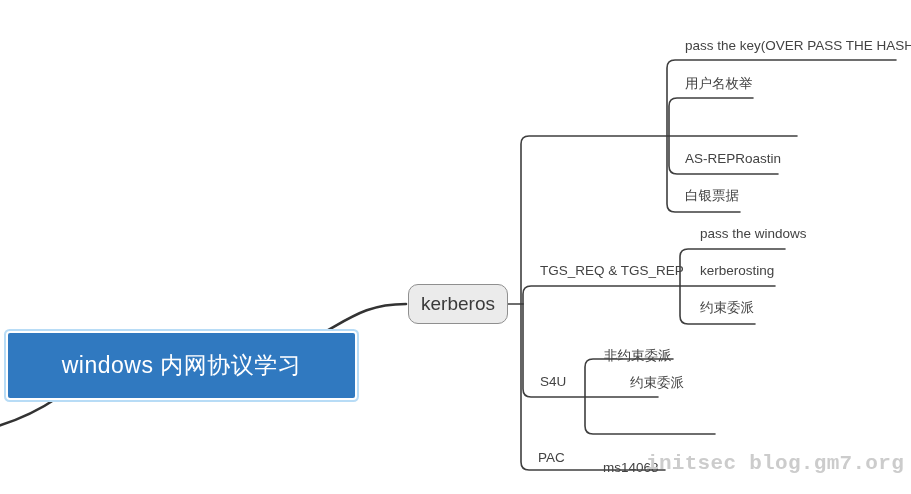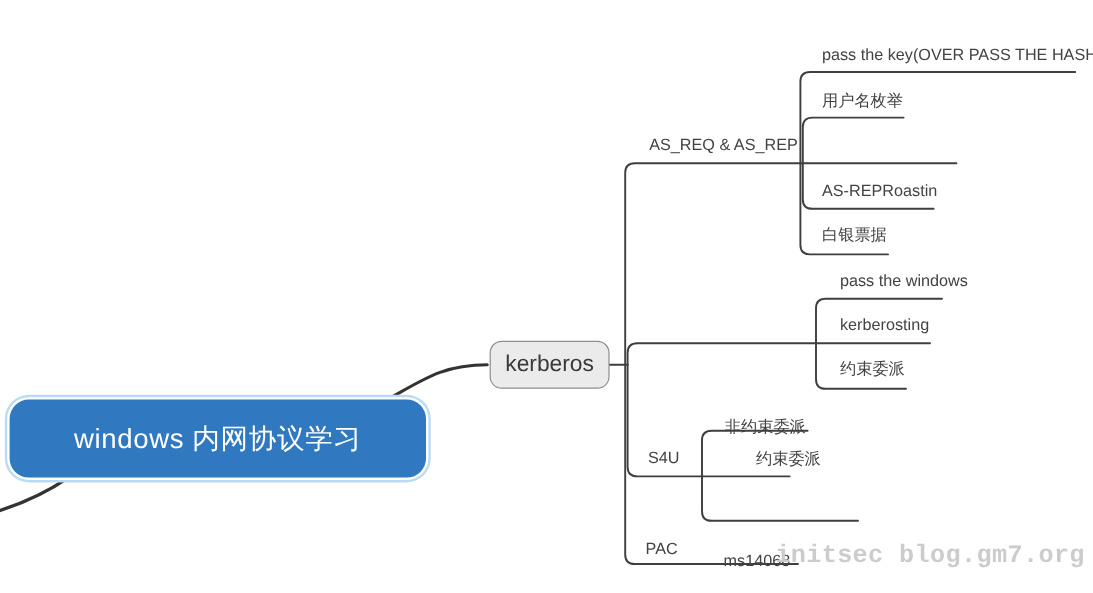--- a/index.html
+++ b/index.html
@@ -10,21 +10,21 @@
   html,body{margin:0;padding:0;background:#ffffff;}
   .canvas{
     position:relative; width:911px; height:494px; overflow:hidden;
     background:#ffffff; font-family:"Liberation Sans",sans-serif;
   }
   svg.wires{position:absolute;left:0;top:0;width:911px;height:494px;}
   svg.wires path{fill:none;stroke:var(--line);stroke-width:1.6;stroke-linecap:round;}
   svg.wires path.thick{stroke:#333333;stroke-width:2.6;}
   .root-node{
     position:absolute; left:8px; top:333px; width:347px; height:65px;
-    background:var(--root-bg); border-radius:16px;
+    background:var(--root-bg); border-radius:2px;
     box-shadow:0 0 0 2px #ffffff, 0 0 0 4px var(--root-halo);
     display:flex; align-items:center; justify-content:center;
     color:var(--root-text); font-size:23px; letter-spacing:0.5px;
     cursor:default;
   }
   .main-node{
     position:absolute; left:408px; top:284px; width:100px; height:40px;
     background:var(--node-bg); border:1.5px solid var(--node-border);
     border-radius:10px; box-sizing:border-box;
     display:flex; align-items:center; justify-content:center;
@@ -75,21 +75,21 @@
   </svg>
 
   <div class="root-node">
     <span>windows 内网协议学习</span>
   </div>
 
   <div class="main-node">
     <span>kerberos</span>
   </div>
 
-  <div class="lbl" style="left:541px;top:113px">AS_REQ &amp; AS_REP</div>
+  <div class="lbl" style="left:540px;top:263px">TGS_REQ &amp; TGS_REP</div>
   <div class="lbl" style="left:540px;top:374px">S4U</div>
   <div class="lbl" style="left:538px;top:450px">PAC</div>
 
   <div class="lbl" style="left:685px;top:38px">pass the key(OVER PASS THE HASH)</div>
   <div class="lbl" style="left:685px;top:76px">用户名枚举</div>
   <div class="lbl" style="left:685px;top:151px">AS-REPRoastin</div>
   <div class="lbl" style="left:685px;top:188px">白银票据</div>
 
   <div class="lbl" style="left:700px;top:226px">pass the windows</div>
   <div class="lbl" style="left:700px;top:263px">kerberosting</div>

